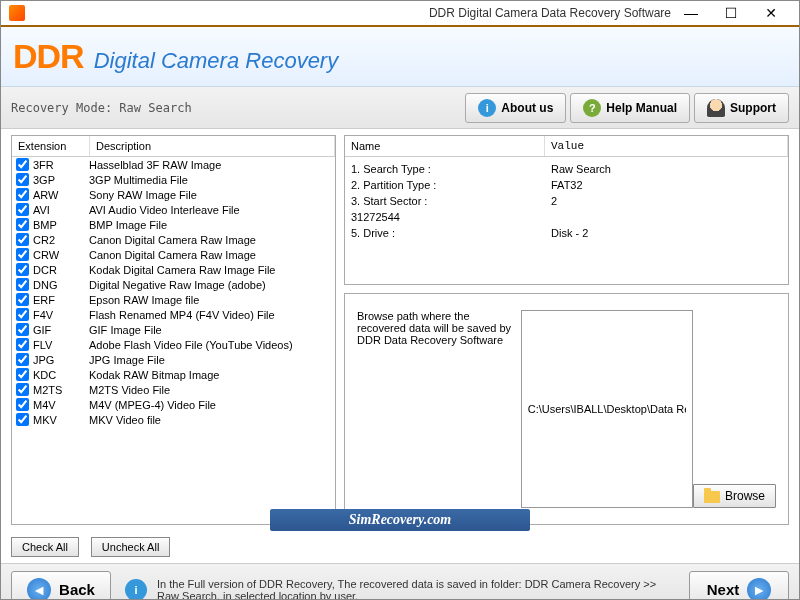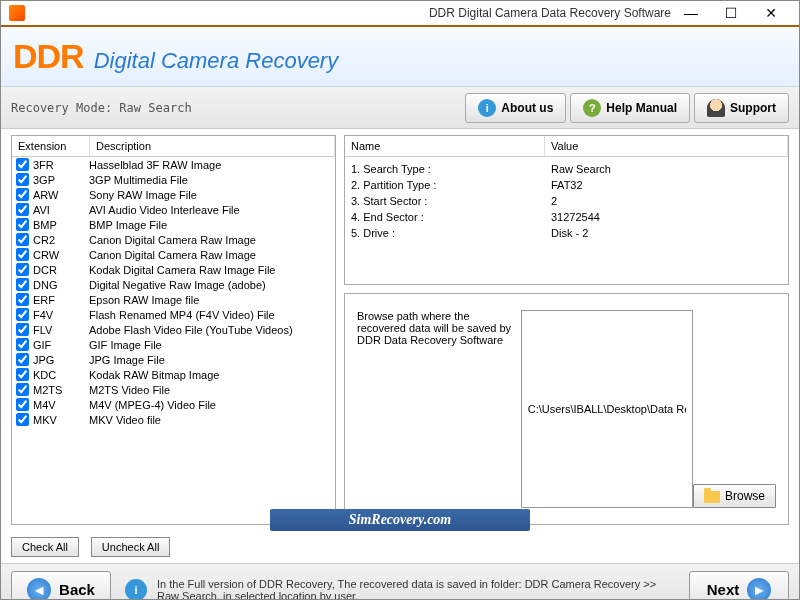--- a/index.html
+++ b/index.html
@@ -34,21 +34,21 @@
 .ext-body { height: 334px; overflow-y: scroll; overflow-x: scroll; }
 .ext-row { display: flex; align-items: center; font-size: 11px; padding: 1px 4px; white-space: nowrap; }
 .ext-row input { margin-right: 4px; }
 .ext-row .ext { width: 56px; }
 
 .right-panel { display: flex; flex-direction: column; gap: 8px; }
 .info-box { border: 1px solid #aaa; background: #fff; height: 150px; }
 .info-header { display: flex; border-bottom: 1px solid #ccc; font-size: 11px; }
 .info-header div { padding: 4px 6px; border-right: 1px solid #ddd; }
 .col-name { width: 200px; }
-.col-val { flex: 1; }
+.col-val { flex: 1; font-family: Liberation Mono, monospace; }
 .info-body { padding: 4px 0; }
 .info-row { display: flex; font-size: 11px; padding: 2px 6px; }
 .info-row .n { width: 200px; }
 
 .browse-box { border: 1px solid #aaa; background: #fff; flex: 1; padding: 16px 12px; display: flex; flex-direction: row; }
 .browse-label { font-size: 11px; margin-bottom: 14px; }
 .path-input { width: 100%; border: 1px solid #999; padding: 4px 6px; font-size: 11px; background: #fff; }
 .browse-btn { align-self: flex-end; margin-top: 14px; padding: 4px 10px; border: 1px solid #888; background: linear-gradient(#fdfdfd,#e3e3e3); border-radius: 1px; font-size: 12px; display: flex; align-items: flex-end; cursor: pointer; }
 .browse-btn .folder { width: 16px; height: 12px; background: #f7c84b; border-radius: 1px; margin-right: 5px; position: relative; }
 .browse-btn .folder::before { content: ""; position: absolute; top: -3px; left: 0; width: 7px; height: 3px; background: #f7c84b; border-radius: 1px 1px 0 0; }
@@ -157,27 +157,27 @@
           <span class="ext">ERF</span>
           <span>Epson RAW Image file</span>
         </div>
         <div class="ext-row">
           <input type="checkbox" checked="" style="">
           <span class="ext">F4V</span>
           <span>Flash Renamed MP4 (F4V Video) File</span>
         </div>
         <div class="ext-row">
           <input type="checkbox" checked="" style="">
+          <span class="ext">GIF</span>
+          <span>GIF Image File</span>
+        </div>
+        <div class="ext-row">
+          <input type="checkbox" checked="" style="">
           <span class="ext">FLV</span>
           <span>Adobe Flash Video File (YouTube Videos)</span>
-        </div>
-        <div class="ext-row">
-          <input type="checkbox" checked="" style="">
-          <span class="ext">GIF</span>
-          <span>GIF Image File</span>
         </div>
         <div class="ext-row">
           <input type="checkbox" checked="" style="">
           <span class="ext">JPG</span>
           <span>JPG Image File</span>
         </div>
         <div class="ext-row">
           <input type="checkbox" checked="" style="">
           <span class="ext">KDC</span>
           <span>Kodak RAW Bitmap Image</span>
@@ -213,21 +213,20 @@
           </div>
           <div class="info-row">
             <span class="n">2. Partition Type :</span>
             <span>FAT32</span>
           </div>
           <div class="info-row">
             <span class="n">3. Start Sector :</span>
             <span>2</span>
           </div>
           <div class="info-row">
-            <span class="n">4. End Sector :</span>
             <span>31272544</span>
           </div>
           <div class="info-row">
             <span class="n">5. Drive :</span>
             <span>Disk - 2</span>
           </div>
         </div>
     </div>
 
     <div class="browse-box">

